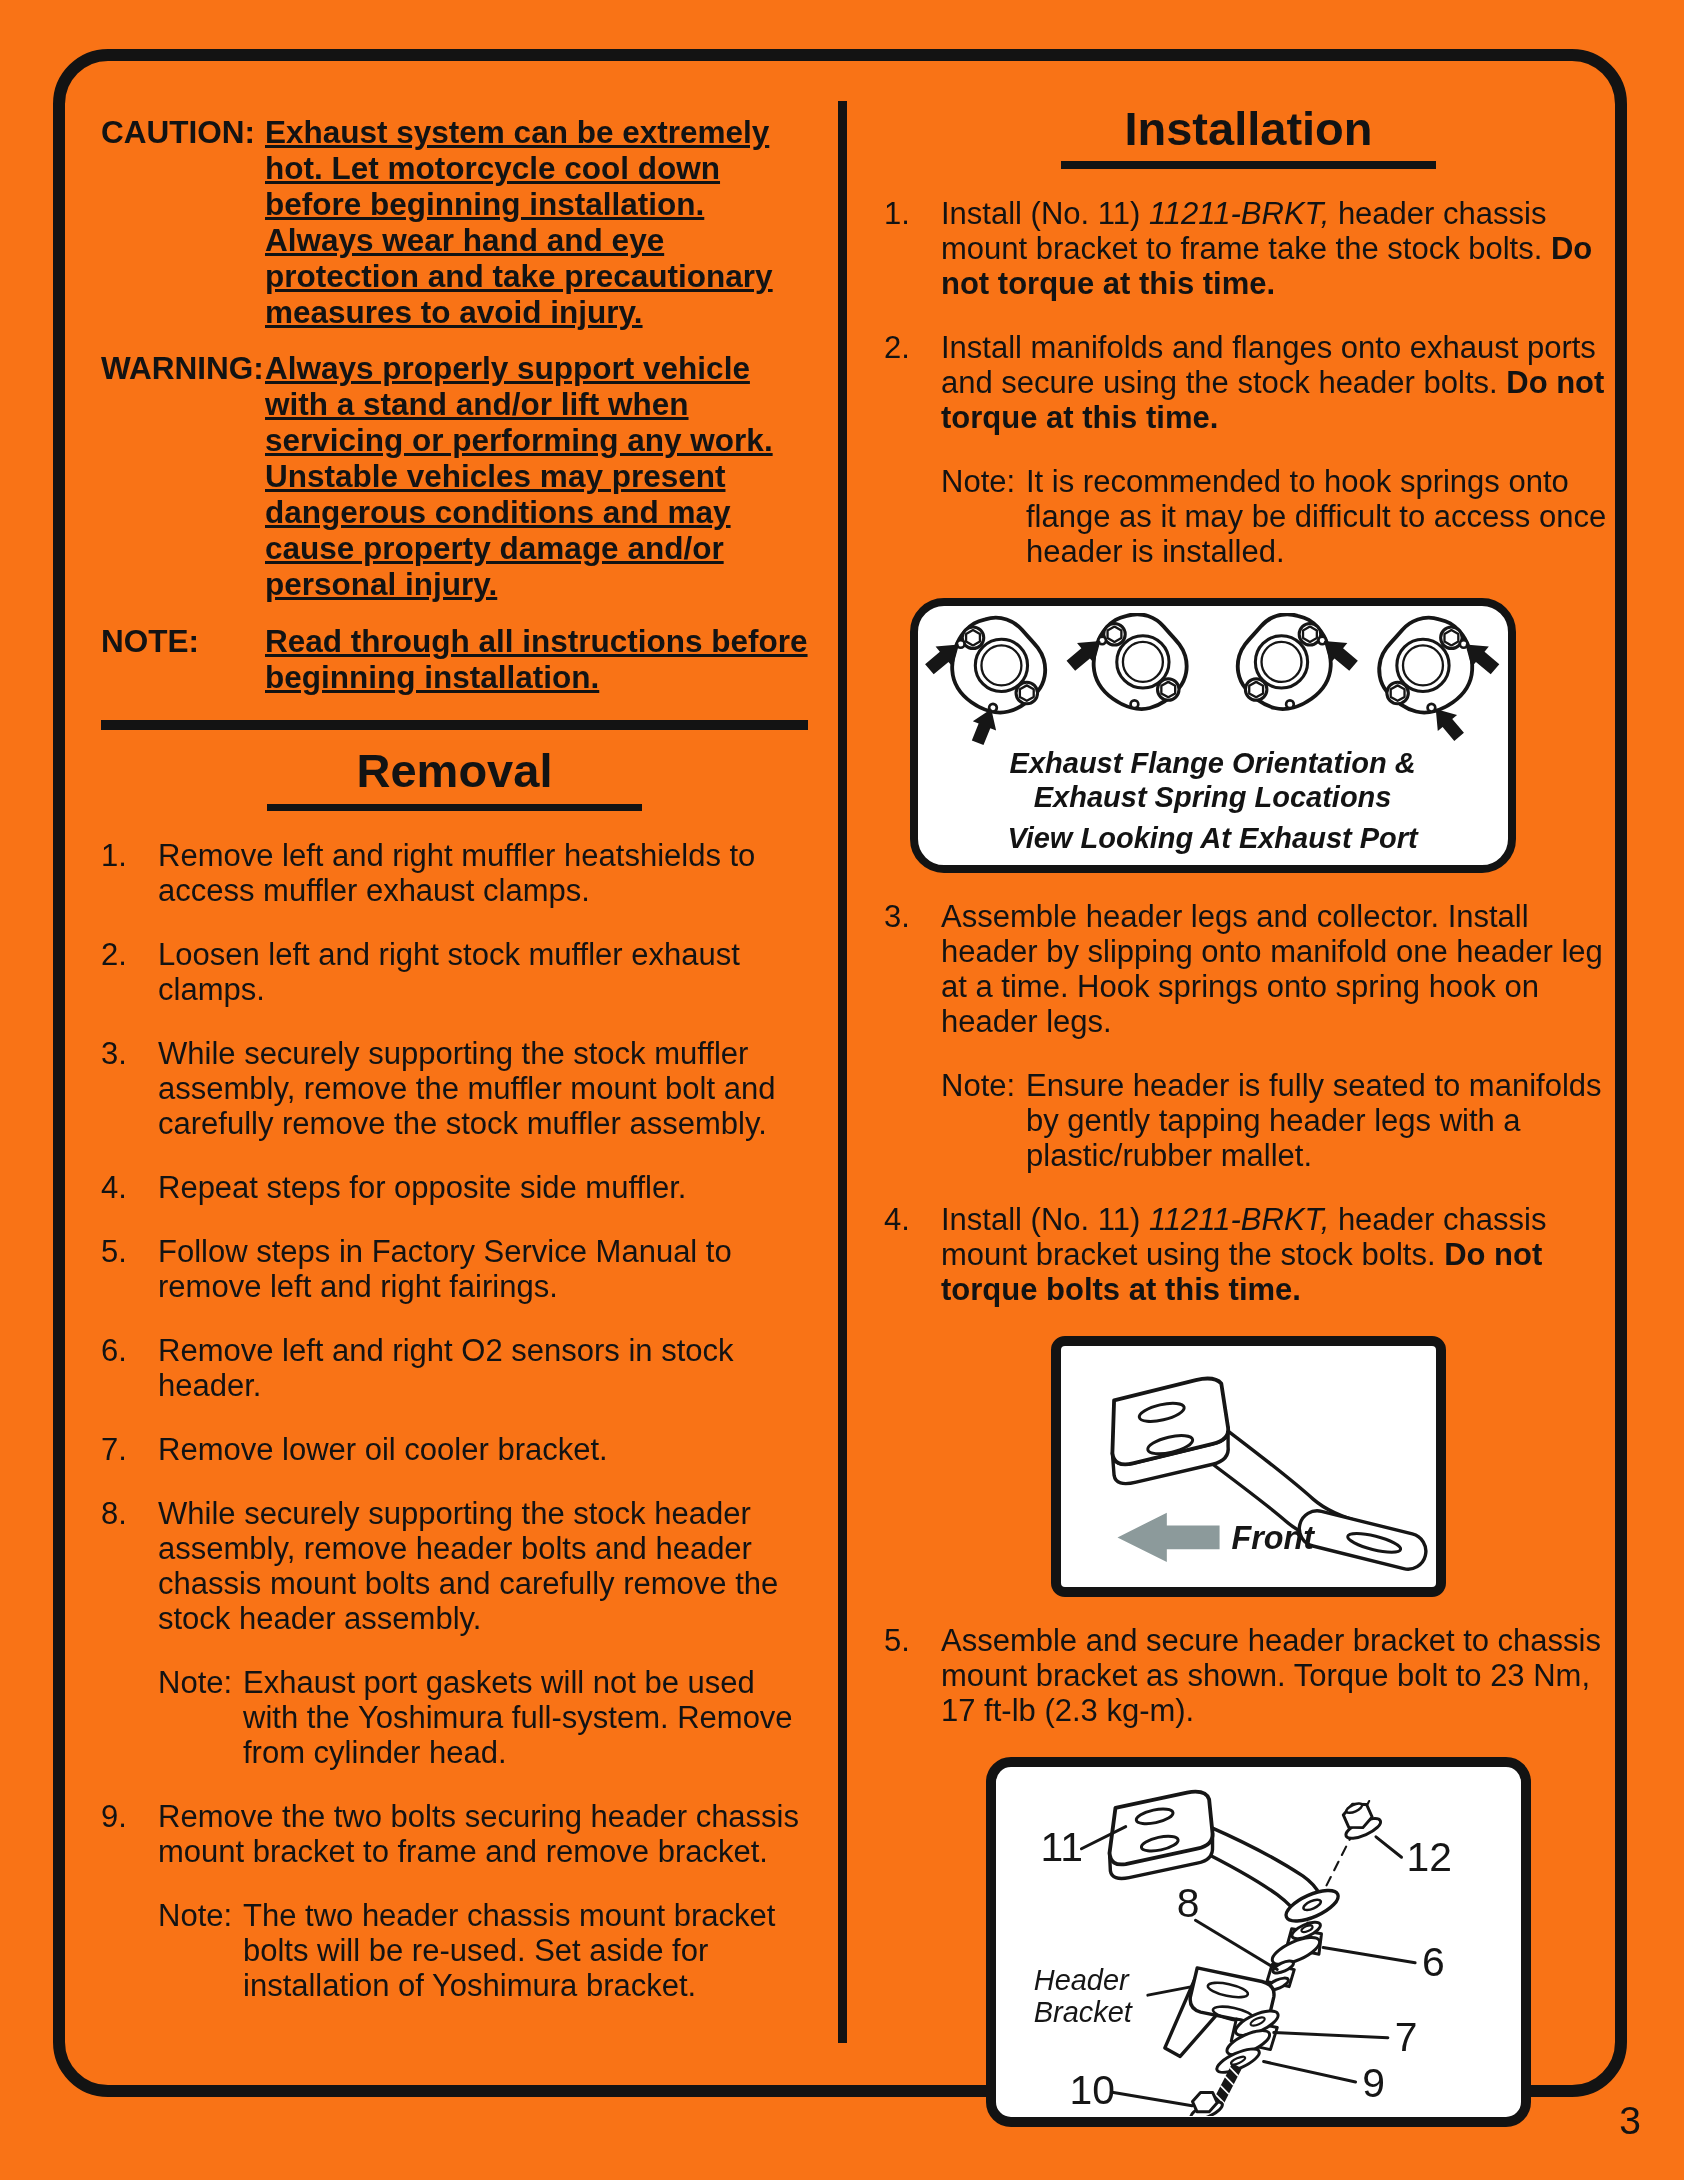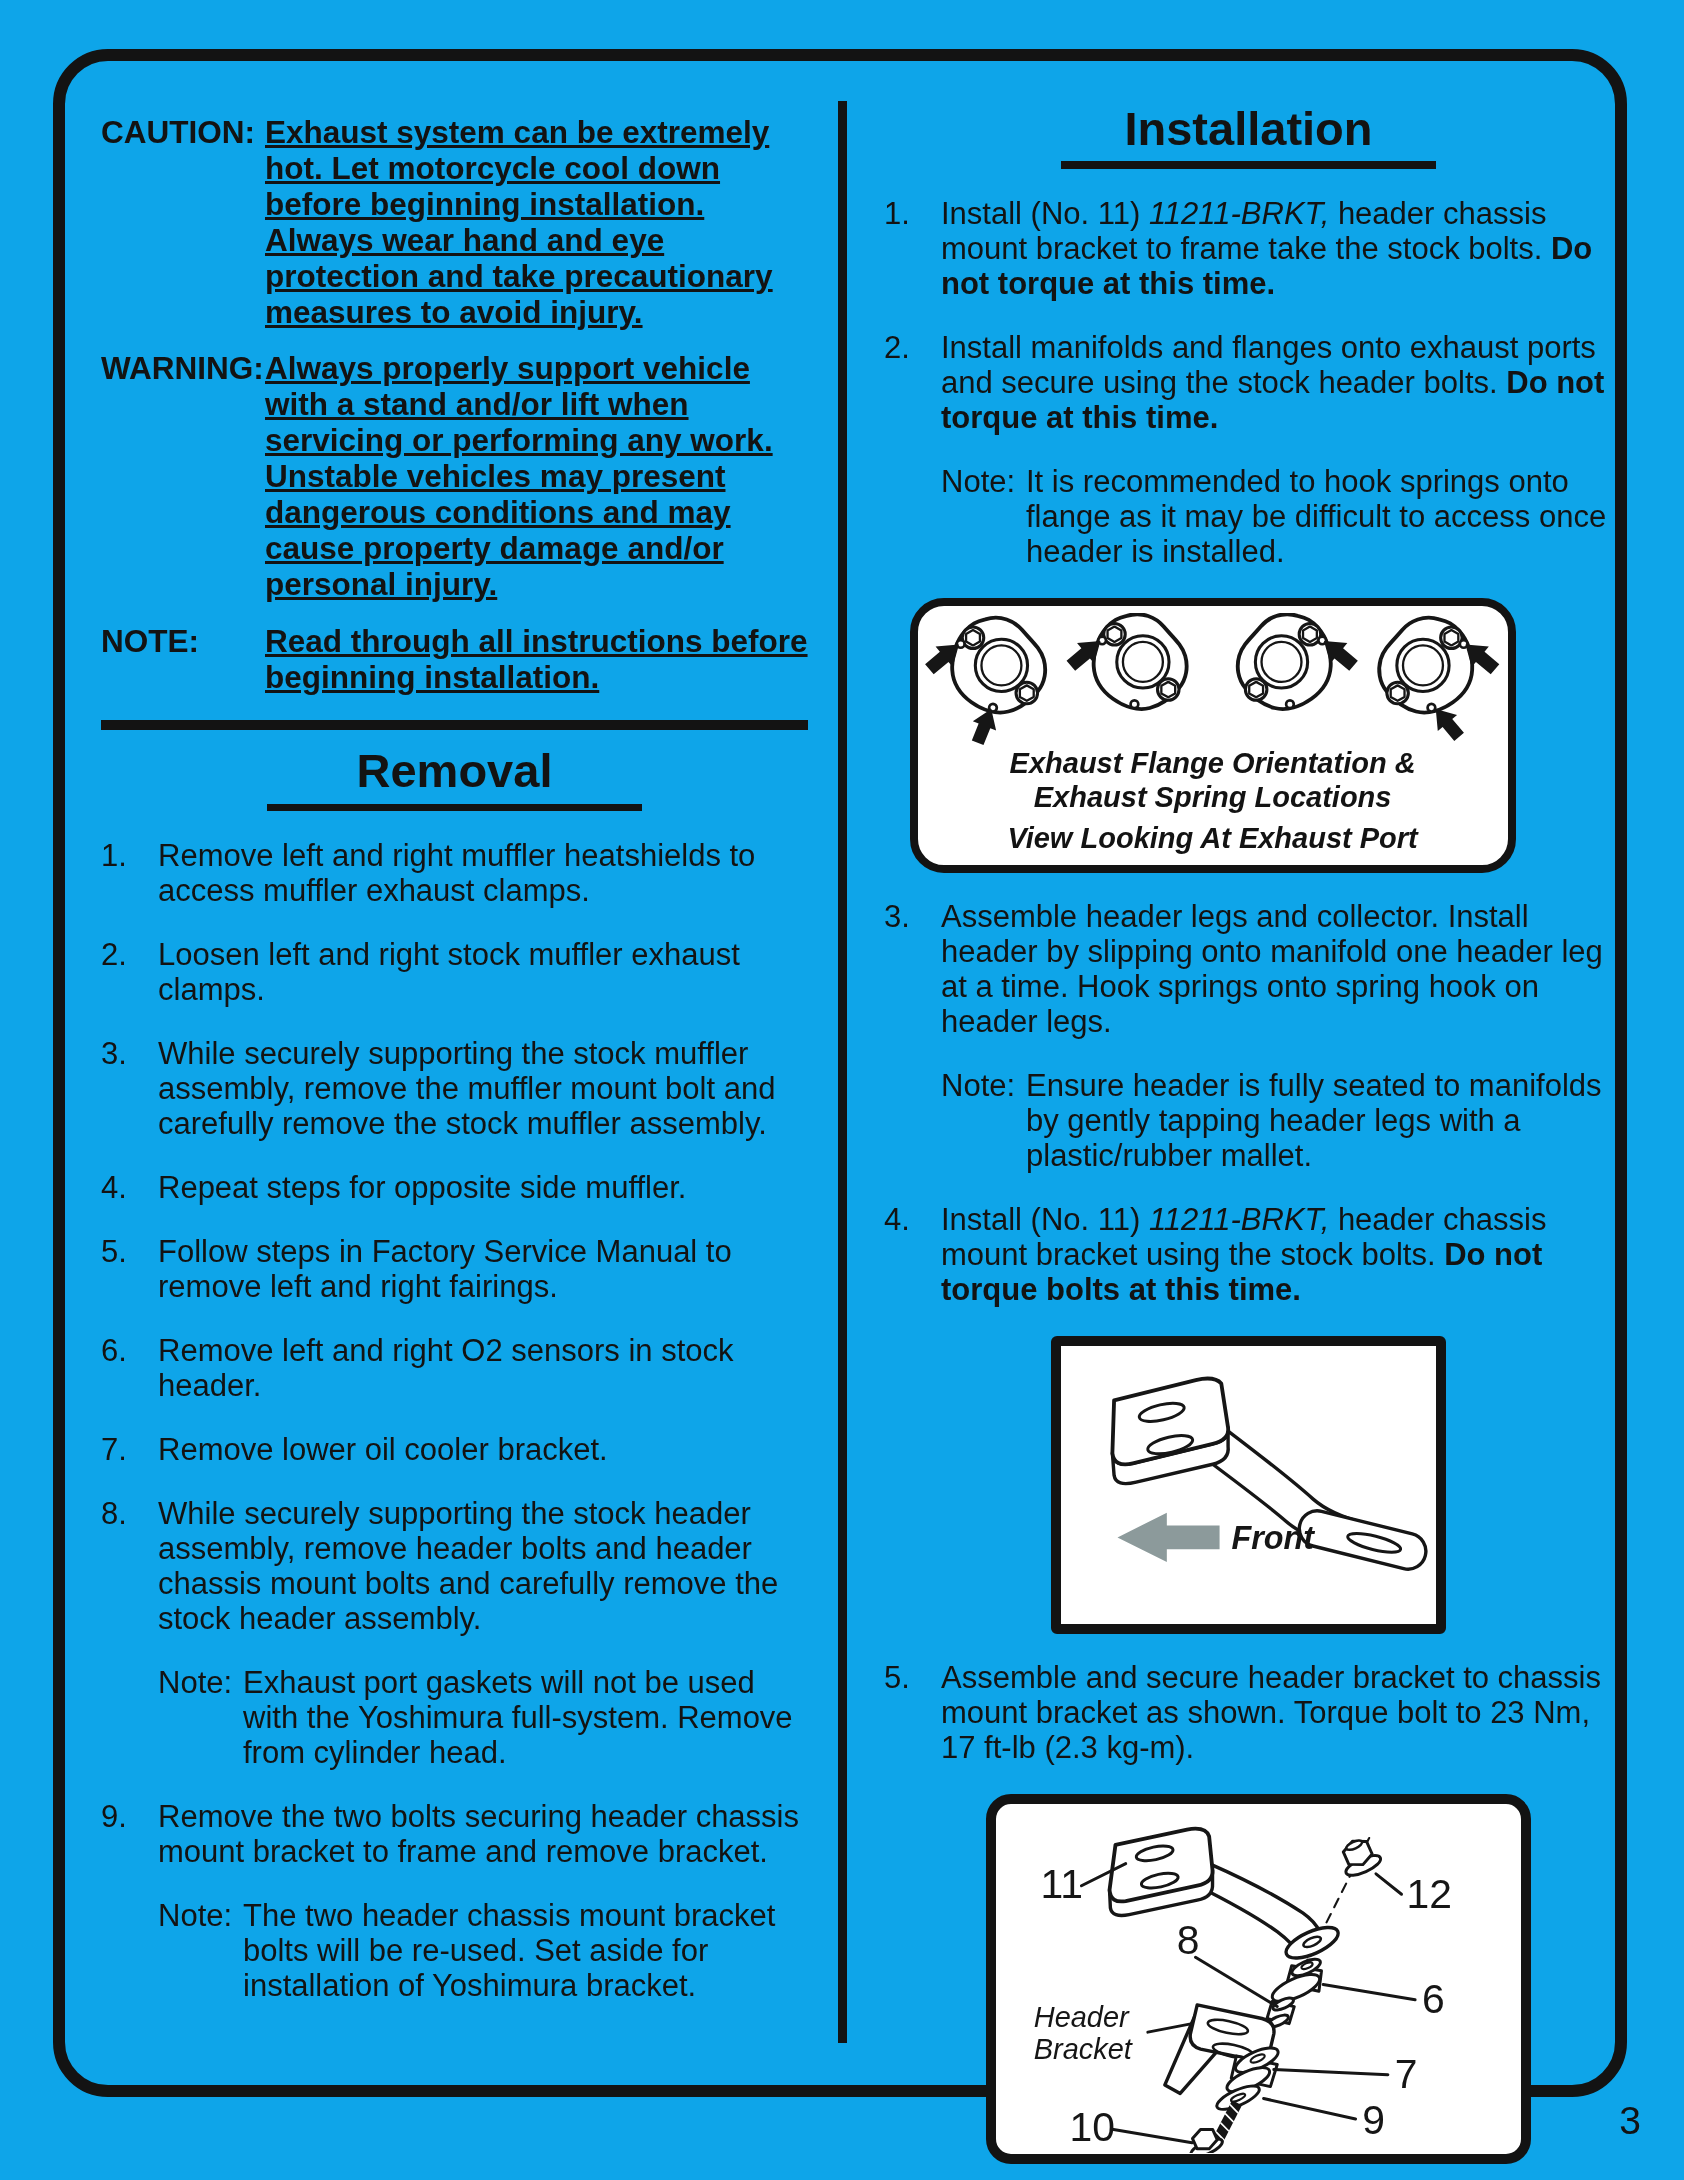--- a/index.html
+++ b/index.html
@@ -1,17 +1,17 @@
 <!DOCTYPE html>
 <html style="font-size:13.6px"><head>
 <meta charset="utf-8">
 <style>
   html,body{margin:0;padding:0;background:#ffffff;}
   body{width:1685px;height:2181px;font-family:"Liberation Sans",sans-serif;color:#131313;position:relative;overflow:hidden;}
-  .page{position:absolute;inset:0;background:#0ea5e9;}
+  .page{position:absolute;inset:0;background:#f97316;}
   .main-border{position:absolute;left:53px;top:49px;width:1574px;height:2048px;border:12.8px solid #131313;border-radius:55px;box-sizing:border-box;}
   .col-divider{position:absolute;left:838px;top:101px;width:9.4px;height:1942px;background:#131313;}
   .col{position:absolute;}
   .col.left{left:101px;top:114px;width:707px;}
   .col.right{left:884px;top:101px;width:729px;}
 
   .notice{display:flex;margin-bottom:20.4px;font-weight:bold;font-size:31.5px;line-height:36px;}
   .notice-label{width:164px;flex:none;}
   .notice-text{flex:1;text-decoration:underline;}
 
@@ -29,21 +29,21 @@
   .note-text{flex:1;}
   .b{font-weight:bold;}
   .it{font-style:italic;}
 
   .fig{box-sizing:border-box;background:#fff;border:8.5px solid #131313;}
   .fig-flange{width:606px;margin:0 0 25.6px 25.6px;border-radius:34px;padding:6.8px 6.8px 10.2px 6.8px;}
   .fig-flange svg{display:block;width:100%;height:auto;}
   .fig-caption{text-align:center;font-weight:bold;font-style:italic;font-size:29px;line-height:34px;}
   .cap-gap{margin-top:7.7px;font-style:italic;}
 
-  .fig-bracket{width:395px;height:298px;margin:0 0 25.6px 167px;border-width:10.2px;border-radius:6px;overflow:hidden;}
+  .fig-bracket{width:395px;height:261px;margin:0 0 25.6px 167px;border-width:10.2px;border-radius:14px;overflow:hidden;}
   .fig-bracket svg{display:block;width:375px;height:228px;}
 
   .fig-exploded{width:545px;height:370px;margin:1.7px 0 0 102px;border-width:10.2px;border-radius:25px;overflow:hidden;}
   .fig-exploded svg{display:block;width:525px;height:349px;}
 
   .page-number{position:absolute;right:44px;top:2099px;font-size:39px;color:#131313;}
 
   svg .ln{stroke:#161616;fill:none;}
   svg .wh{stroke:#161616;fill:#ffffff;}
   svg .blk{fill:#161616;stroke:none;}

